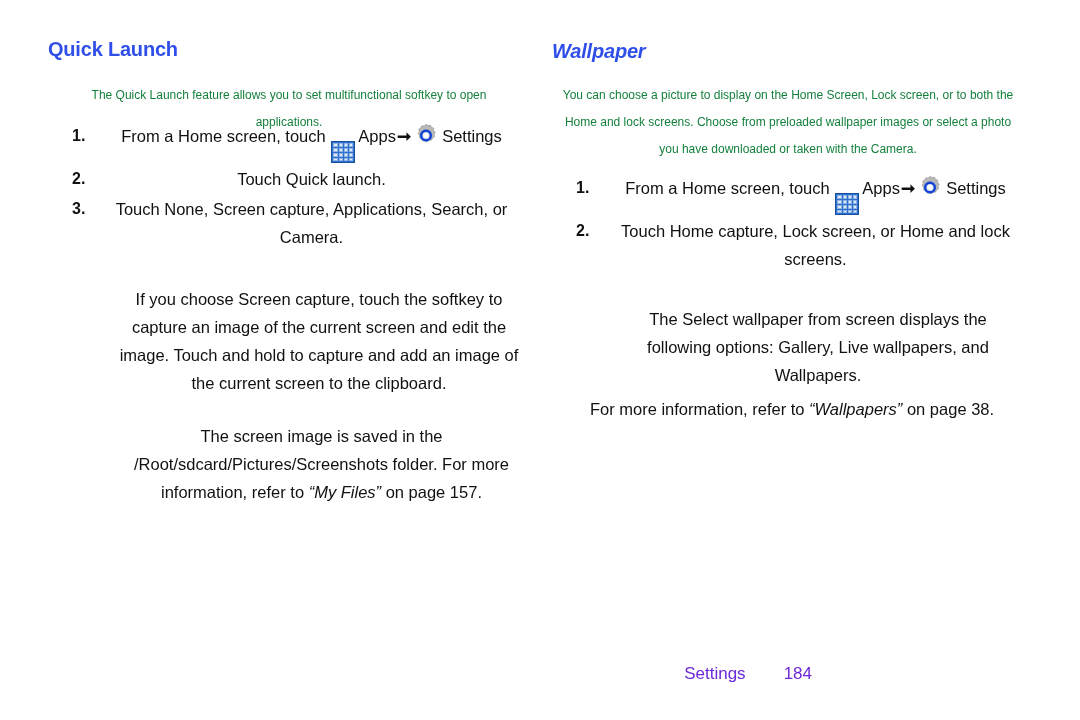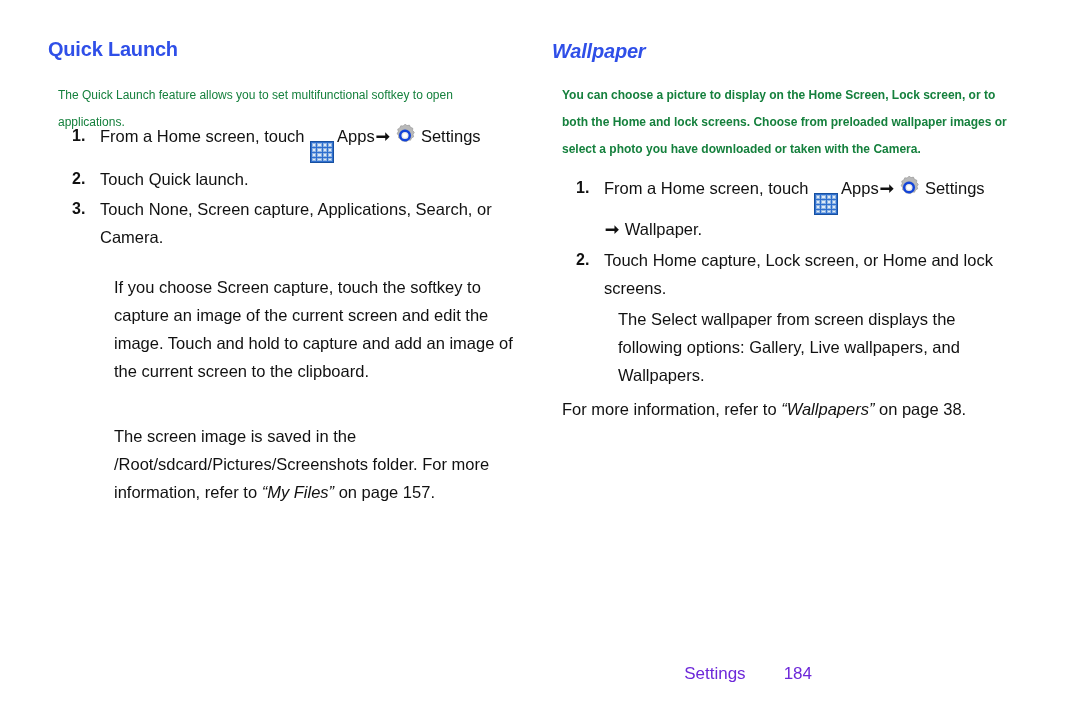--- a/index.html
+++ b/index.html
@@ -12,20 +12,21 @@
     background: #ffffff;
     font-family: "Liberation Sans", sans-serif;
     color: #111111;
     overflow: hidden;
   }
   .page {
     position: relative;
     width: 892px;
     height: 720px;
     box-sizing: border-box;
+    text-align: center;
   }
   .col {
     position: absolute;
     top: 0;
     width: 470px;
   }
   .col-left  { left: 48px; }
   .col-right { left: 552px; }
 
   h2.section-heading {
@@ -46,21 +47,21 @@
     line-height: 27px;
     color: #15803d;
   }
 
   .intro {
     position: absolute;
     left: 10px;
     width: 462px;
   }
   .intro-left  { top: 70px; }
-  .intro-right { top: 70px; width: 452px; font-weight: bold; }
+  .intro-right { top: 70px; width: 452px; }
 
   
   .steps {
     position: absolute;
     left: 10px;
     width: 465px;
     margin: 0;
     padding: 0;
     list-style: none;
   }
@@ -206,21 +207,21 @@
         <span class="num">2.</span>
         <span>Touch </span><b>Quick launch</b><span>.</span>
       </li>
 
       <li class="step">
         <span class="num">3.</span>
         <span>Touch </span><b>None</b><span>, </span><b>Screen capture</b><span>, </span><b>Applications</b><span>, </span><b>Search</b><span>, or </span><b>Camera</b><span>.</span>
       </li>
     </ol>
 
-    <p class="sub-para" style="top: 256px;">If you choose Screen capture, touch the softkey to capture an image of the current screen and edit the image. Touch and hold to capture and add an image of the current screen to the clipboard.</p>
+    <p class="sub-para" style="top: 268px;">If you choose Screen capture, touch the softkey to capture an image of the current screen and edit the image. Touch and hold to capture and add an image of the current screen to the clipboard.</p>
 
     <p class="sub-para wide" style="top: 386px;"><span>The screen image is saved in the /Root/sdcard/Pictures/Screenshots folder. For more information, refer to </span><i>“My Files”</i><span> on page 157.</span></p>
 
   </div>
 
   <div class="col col-right">
 
     <div class="heading-slot-right">
       <h2 class="section-heading italic">Wallpaper</h2>
     </div>
@@ -250,22 +251,20 @@
               <span class="cell"></span>
               </span></span><b>Apps</b><span class="arrow">➞</span><span class="gear-icon">
               <svg viewBox="0 0 26 26" width="26" height="25" aria-hidden="true">
                 <g fill="#b9b9b9" stroke="#8f8f8f" stroke-width="0.6">
                   <path d="M13 1.2 l2.1 1.5 2.5-0.5 1.1 2.3 2.4 0.9 -0.2 2.5 1.8 1.8 -1.3 2.2 0.6 2.5 -2.2 1.2 -1 2.3 -2.5-0.2 -1.9 1.7 -2.1-1.3 -2.5 0.5 -1.1-2.3 -2.4-0.9 0.2-2.5 -1.8-1.8 1.3-2.2 -0.6-2.5 2.2-1.2 1-2.3 2.5 0.2z"></path>
                 </g>
                 <circle cx="13" cy="13" r="6.1" fill="#e9e9e9" stroke="#9a9a9a" stroke-width="0.6"></circle>
                 <circle cx="13" cy="13" r="5.0" fill="none" stroke="#1344d8" stroke-width="2.6"></circle>
                 <circle cx="13" cy="13" r="2.4" fill="#ffffff"></circle>
               </svg></span><b>Settings</b>
-        <span class="cont"><span class="arrow">➞</span>
-          <b>Wallpaper</b><span>.</span></span>
       </li>
 
       <li class="step">
         <span class="num">2.</span>
         <span>Touch </span><b>Home capture</b><span>, </span><b>Lock screen</b><span>, or </span><b>Home and lock screens</b><span>.</span>
       </li>
     </ol>
 
     <p class="sub-para" style="top: 288px; width: 400px;"><span>The Select wallpaper from screen displays the following options: </span><b>Gallery</b><span>, </span><b>Live wallpapers</b><span>, and </span><b>Wallpapers</b><span>.</span></p>
 

